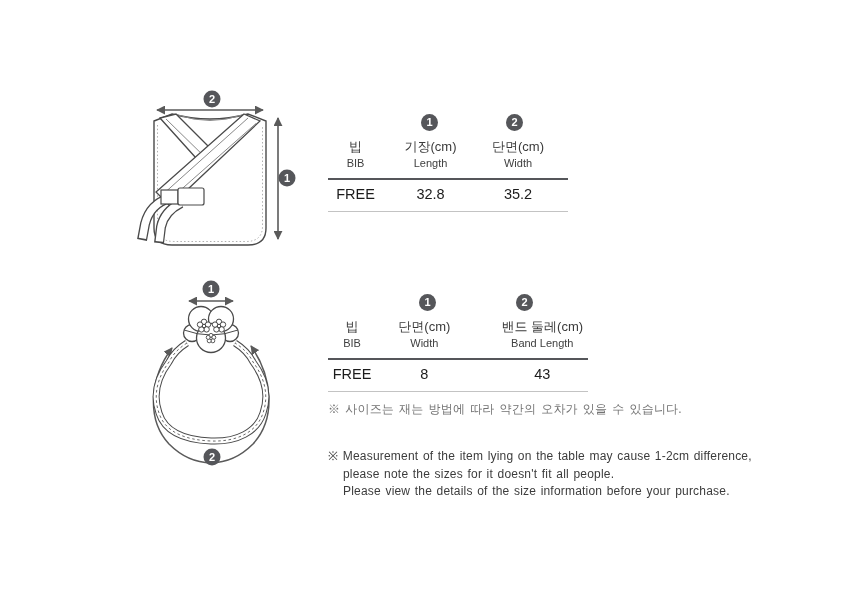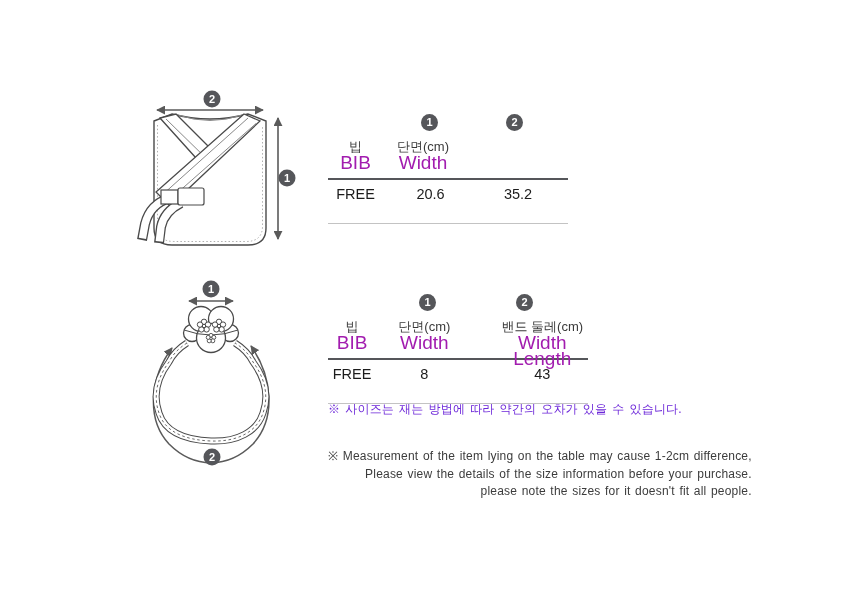--- a/index.html
+++ b/index.html
@@ -13,30 +13,30 @@
   .tbl{position:absolute;}
   .badges{position:relative;height:17px;}
   .badge{
     position:absolute;top:0;width:17px;height:17px;border-radius:50%;
     background:#55565a;color:#fff;font-size:11px;font-weight:bold;
     line-height:17px;text-align:center;
   }
   .hdr{display:flex;margin-top:6px;height:41px;border-bottom:2px solid #55565a;}
   .hcell{text-align:center;padding-top:1px;}
   .h-ko{font-size:13px;line-height:17px;color:#3a3a3a;}
-  .h-en{font-size:19px;line-height:16px;color:#a21caf;}
-  .drow{display:flex;padding:6px 0 21px;border-bottom:1px solid #c3c3c3;}
+  .h-en{font-size:11px;line-height:16px;color:#404040;}
+  .drow{display:flex;padding:6px 0 9px;border-bottom:1px solid #c3c3c3;}
   .dcell{text-align:center;font-size:14.5px;line-height:16px;color:#1c1c1c;}
   
   .t1 .c1{width:55px;} .t1 .c2{width:95px;} .t1 .c3{width:80px;}
   .t2 .c1{width:50px;} .t2 .c2{width:100px;} .t2 .c3{width:95px;margin-left:24px;}
   
   .notes{position:absolute;font-size:12px;}
-  .notes-ko{line-height:18px;letter-spacing:0.2px;word-spacing:1.5px;color:#6d28d9;}
-  .notes-en{line-height:17.5px;letter-spacing:0.2px;word-spacing:1px;color:#3c3c3c;text-align:right;}
+  .notes-ko{line-height:18px;letter-spacing:0.2px;word-spacing:1.5px;color:#737373;}
+  .notes-en{line-height:17.5px;letter-spacing:0.2px;word-spacing:1px;color:#3c3c3c;}
   .indent{padding-left:15px;}
 </style>
 </head>
 <body>
 
 <div class="canvas">
 
   <svg style="left:120px;top:85px;" width="185" height="170" viewBox="0 0 185 170">
     <defs>
       <marker id="ah" viewBox="0 0 10 10" refX="9" refY="5" markerWidth="9" markerHeight="9" markerUnits="userSpaceOnUse" orient="auto-start-reverse">
@@ -149,61 +149,65 @@
   <div class="tbl t1" style="left:328px;top:114px;width:240px;">
     <div class="badges">
       <span class="badge" style="left:93px;">1</span>
       <span class="badge" style="left:178px;">2</span>
     </div>
     <div class="hdr">
       <div class="hcell c1">
         <div class="h-ko">빕</div>
         <div class="h-en">BIB</div>
       </div>
+      <div class="hcell c2">
+        <div class="h-ko">기장(cm)</div>
+        <div class="h-en">Length</div>
+      </div>
       <div class="hcell c3">
         <div class="h-ko">단면(cm)</div>
         <div class="h-en">Width</div>
       </div>
     </div>
     <div class="drow">
       <div class="dcell c1">FREE</div>
-      <div class="dcell c2">20.6</div>
+      <div class="dcell c2">32.8</div>
       <div class="dcell c3">35.2</div>
     </div>
   </div>
 
   <div class="tbl t2" style="left:328px;top:294px;width:260px;">
     <div class="badges">
       <span class="badge" style="left:91px;">1</span>
       <span class="badge" style="left:188px;">2</span>
     </div>
     <div class="hdr">
       <div class="hcell c1">
         <div class="h-ko">빕</div>
         <div class="h-en">BIB</div>
       </div>
       <div class="hcell c2">
         <div class="h-ko">단면(cm)</div>
         <div class="h-en">Width</div>
       </div>
       <div class="hcell c3">
         <div class="h-ko">밴드 둘레(cm)</div>
-        <div class="h-en">Width Length</div>
+        <div class="h-en">Band Length</div>
       </div>
     </div>
     <div class="drow">
       <div class="dcell c1">FREE</div>
       <div class="dcell c2">8</div>
       <div class="dcell c3">43</div>
     </div>
   </div>
 
   <div class="notes notes-ko" style="left:328px;top:400px;">
     <div>※ 사이즈는 재는 방법에 따라 약간의 오차가 있을 수 있습니다.</div>
   </div>
 
   <div class="notes notes-en" style="left:328px;top:448px;">
     <div>※ Measurement of the item lying on the table may cause 1-2cm difference,</div>
+    <div class="indent">please note the sizes for it doesn't fit all people.</div>
     <div class="indent">Please view the details of the size information before your purchase.</div>
-    <div class="indent">please note the sizes for it doesn't fit all people.</div>
   </div>
 
 </div>
 
 </body></html>

